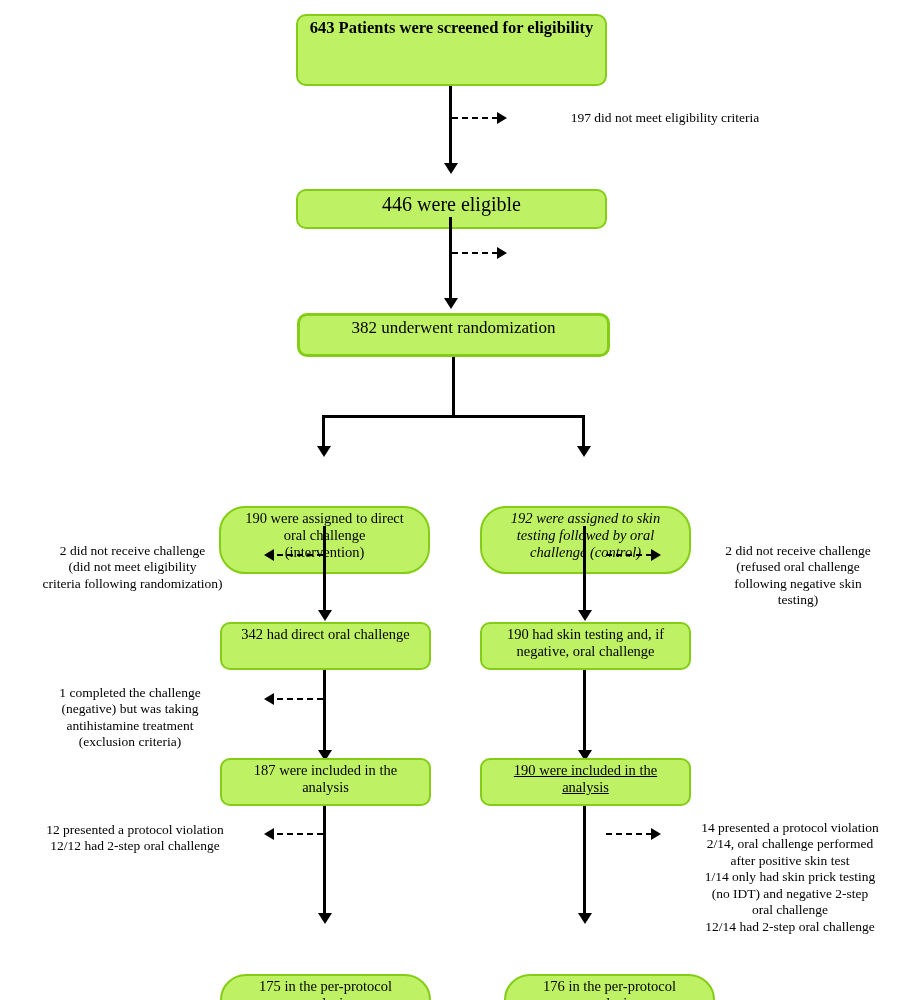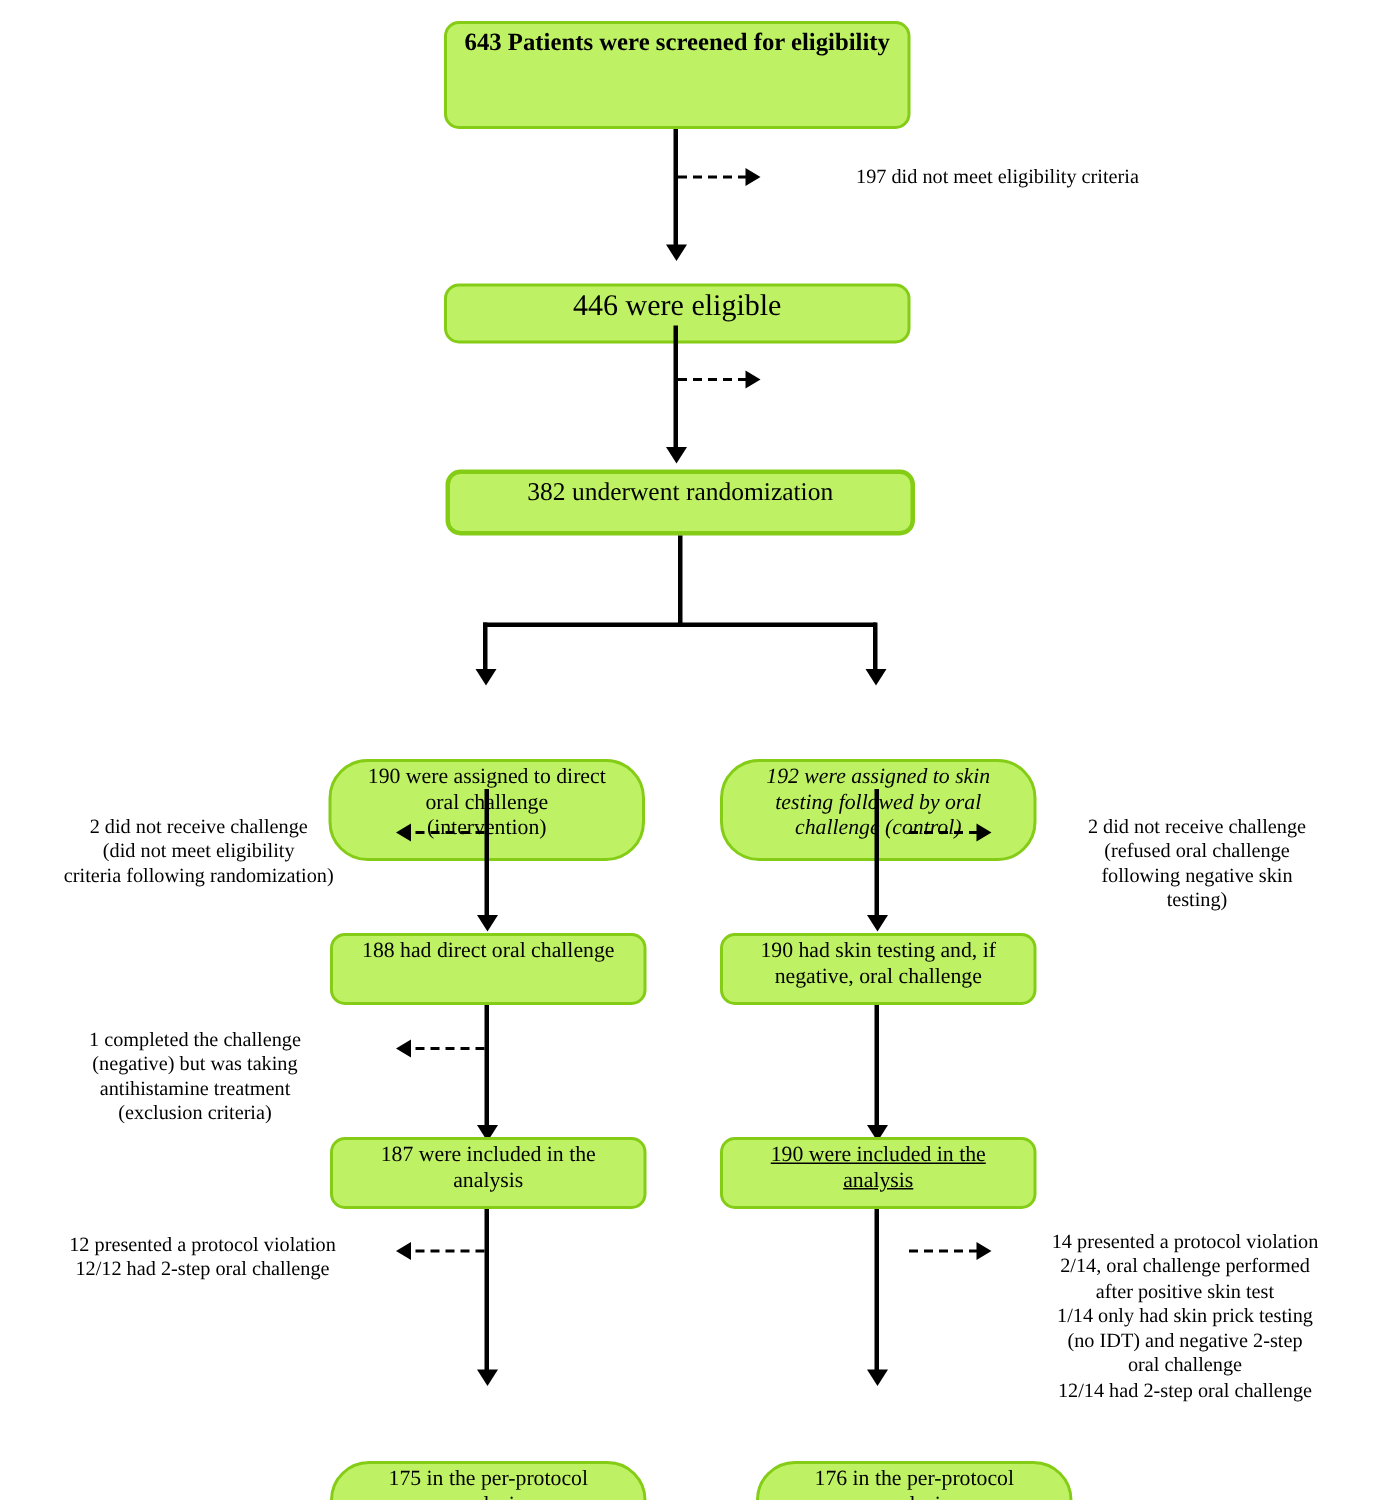--- a/index.html
+++ b/index.html
@@ -158,21 +158,21 @@
   <div class="arrowdown" style="left:577.5px; top:610px;"></div>
 
   <div class="dashline" style="left:606px; top:554px; width:46px;"></div>
   <div class="arrowright" style="left:651px; top:549px;"></div>
   <div class="side-note right" style="left:683px; top:543px; width:230px;">2 did not receive challenge
 (refused oral challenge
 following negative skin
 testing)</div>
 
   <div class="node rect" style="left:220px; top:622px; width:211px; height:48px; font-size:14.5px;">
-    <span class="txt">188 had direct oral challenge</span>
+    <span class="txt">342 had direct oral challenge</span>
   </div>
 
   <div class="node rect" style="left:480px; top:622px; width:211px; height:48px; font-size:14.5px;">
     <span class="txt">190 had skin testing and, if
 negative, oral challenge</span>
   </div>
 
   <div class="vline" style="left:323px; top:670px; height:84px;"></div>
   <div class="arrowdown" style="left:317.5px; top:750px;"></div>
 

